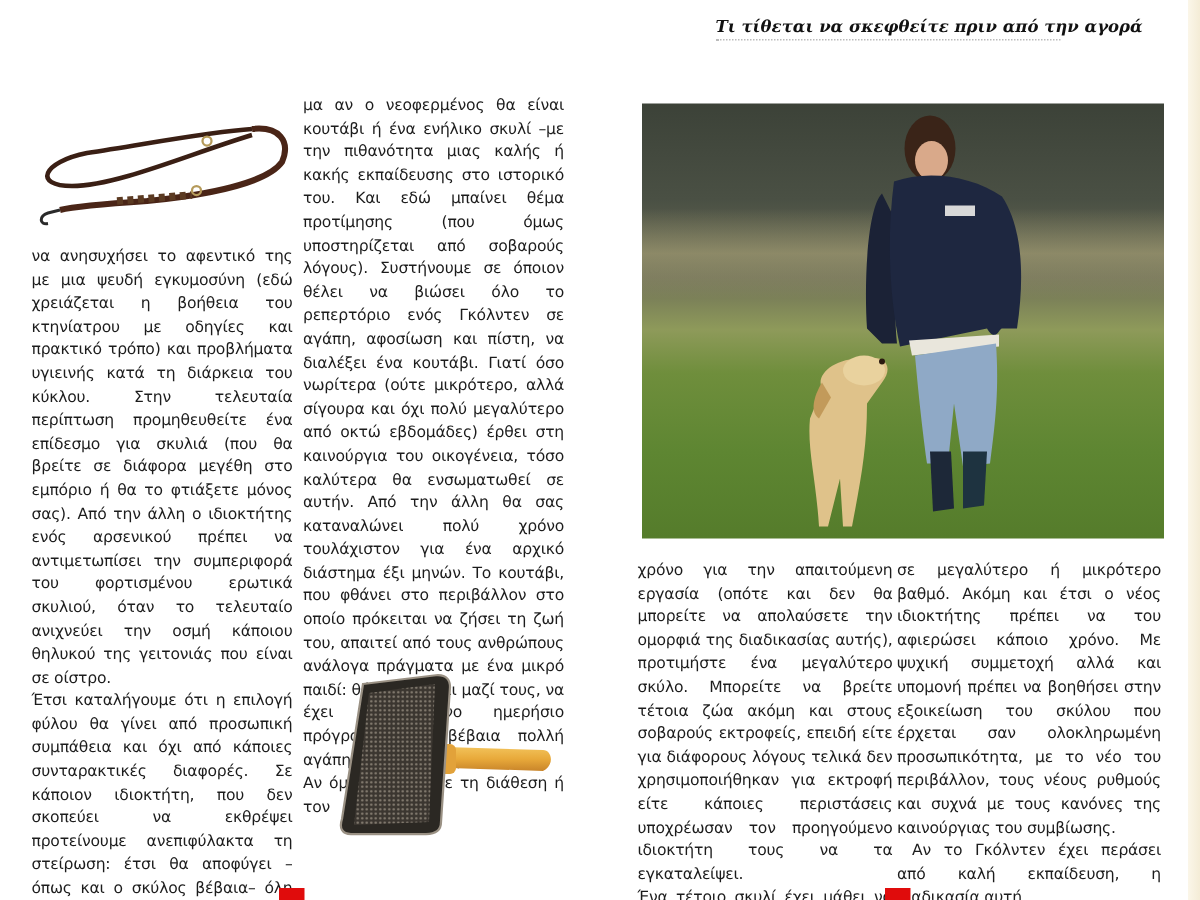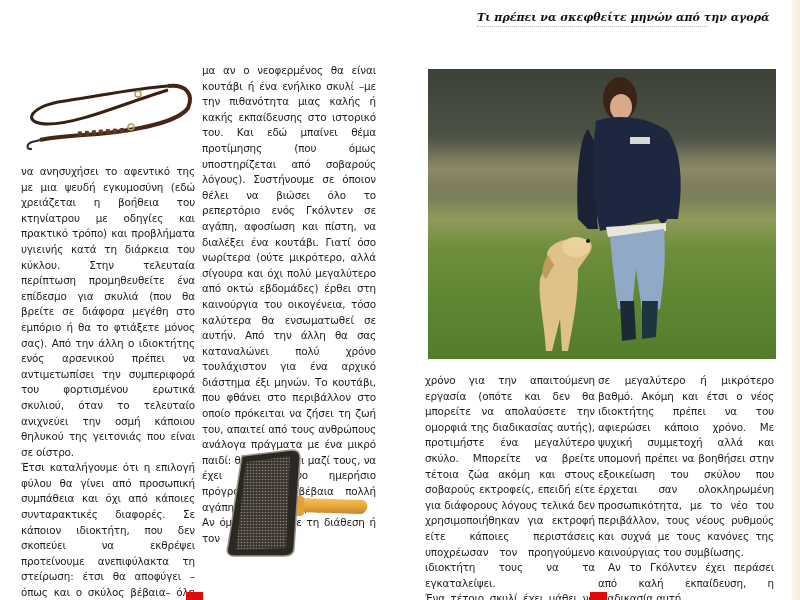--- a/index.html
+++ b/index.html
@@ -96,21 +96,21 @@
   </svg>
 
   <div class="folio folio-left">30</div>
   <div class="folio-mark folio-mark-left" style="background: rgb(224, 12, 12);"></div>
 </div>
 
 <div class="page page-right">
   <div class="edge-strip"></div>
 </div>
 
-<div class="running-head">Τι πρέπει να σκεφθείτε μηνών από την αγορά</div>
+<div class="running-head">Τι τίθεται να σκεφθείτε πριν από την αγορά</div>
 
 <div class="photo">
   <div class="haze"></div>
   <svg width="348" height="290" viewBox="0 0 348 290">
 
     <ellipse cx="192" cy="30" rx="17" ry="22" fill="#3a2418"></ellipse>
     <ellipse cx="193" cy="38" rx="11" ry="13" fill="#d9a98a"></ellipse>
     <path d="M160 60 C 150 70, 148 120, 150 150 L 160 160 L 170 160 C 168 140, 168 110, 175 90 Z" fill="#1b2236"></path>
     <path d="M168 52 C 190 44, 220 48, 240 62 C 252 80, 256 110, 250 150 L 240 150 C 238 150, 236 160, 230 150 L 172 162 C 165 130, 163 90, 168 52 Z" fill="#1e2740"></path>
     <rect x="202" y="68" width="20" height="7" fill="#d8d8d8"></rect>

